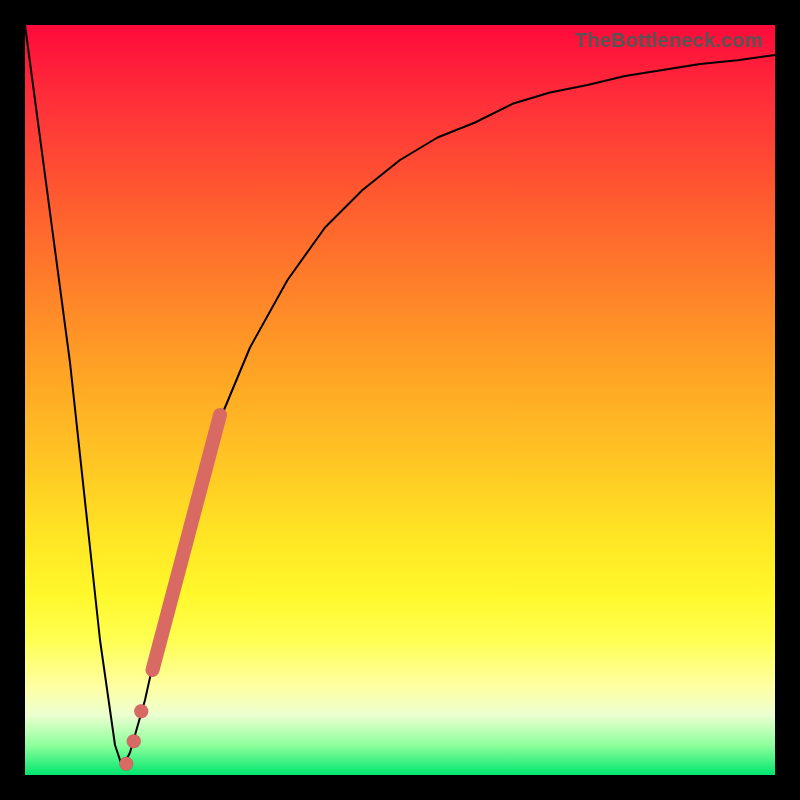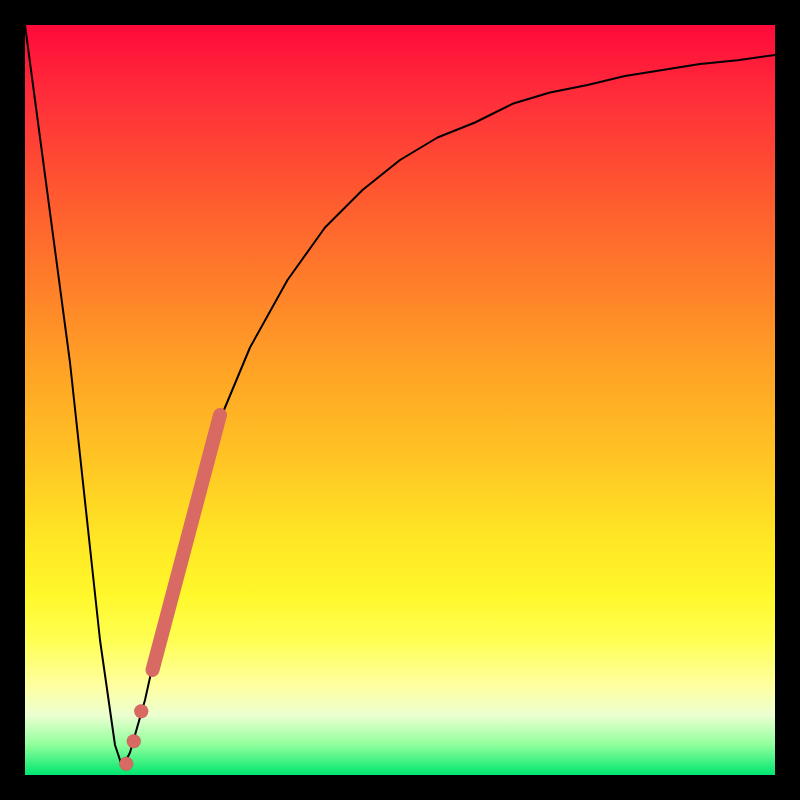--- a/index.html
+++ b/index.html
@@ -75,20 +75,21 @@
     stroke-linecap: round;
     fill: none;
   }
 </style>
 </head>
 <body>
 
 <div class="frame">
   <div class="plot-area">
 
+    <div class="watermark">TheBottleneck.com</div>
 
     <svg class="curve" viewBox="0 0 750 750" preserveAspectRatio="none">
       <path id="curvePath" class="curve-path" d="M0.0 0.0 L45.0 337.5 L75.0 615.0 L90.0 720.0 L97.5 742.5 L105.0 727.5 L120.0 675.0 L150.0 540.0 L187.5 412.5 L225.0 322.5 L262.5 255.0 L300.0 202.5 L337.5 165.0 L375.0 135.0 L412.5 112.5 L450.0 97.5 L487.5 78.8 L525.0 67.5 L562.5 60.0 L600.0 51.0 L637.5 45.0 L675.0 39.0 L712.5 35.3 L750.0 30.0"></path>
       <line id="thickSeg" class="thick-seg" x1="127.50000000000001" y1="645" x2="195" y2="390"></line>
       <g id="dots">
           <circle class="dot" cx="116.25" cy="686.25" r="7"></circle>
           <circle class="dot" cx="108.74999999999999" cy="716.25" r="7"></circle>
           <circle class="dot" cx="101.25" cy="738.75" r="7"></circle>
         </g>
     </svg>

